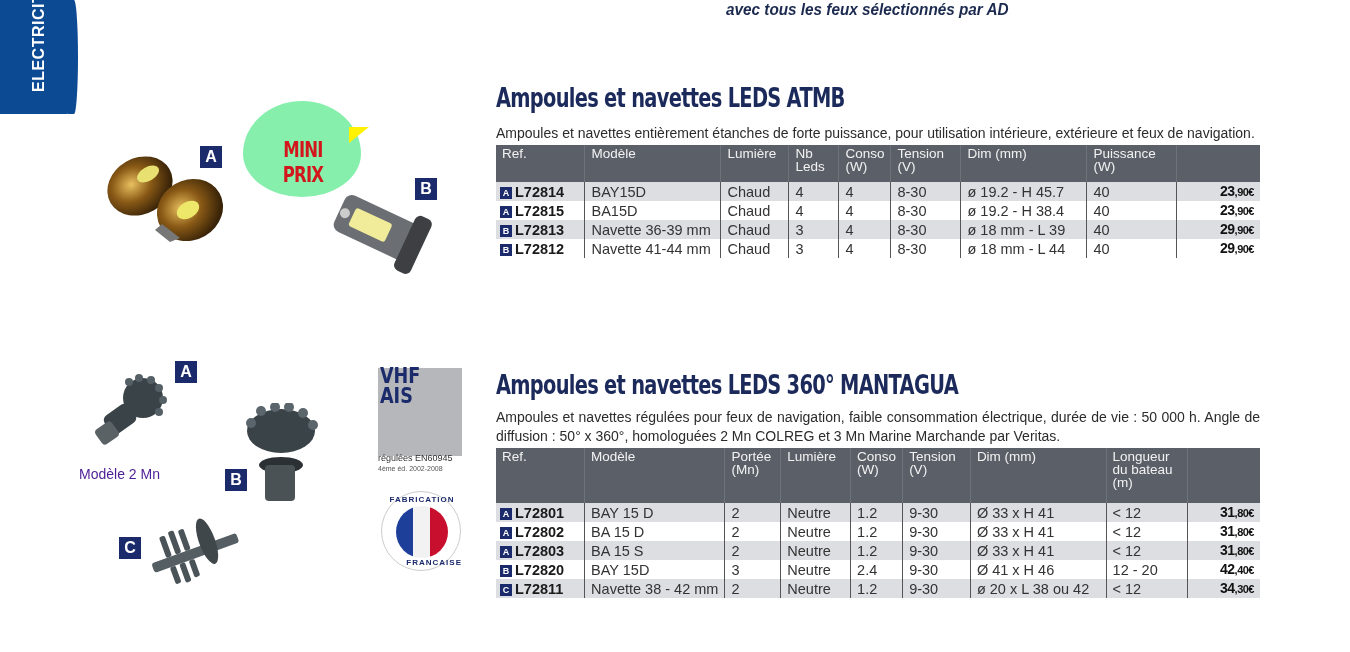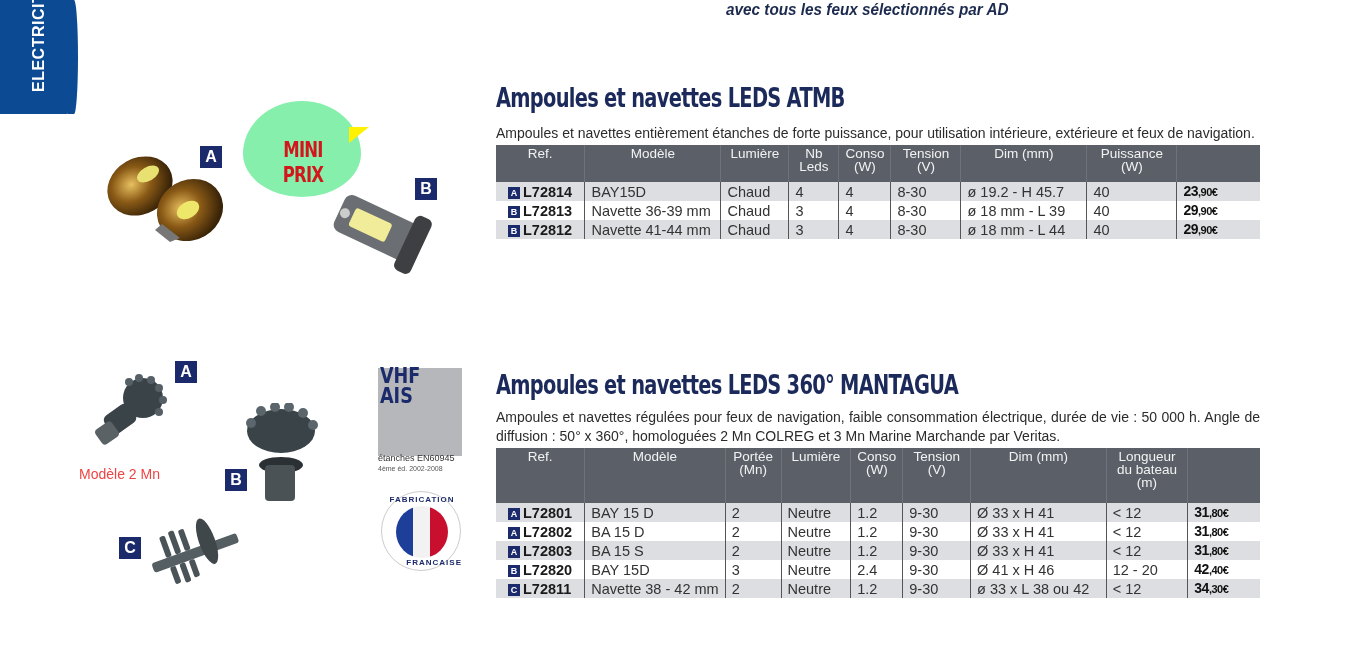--- a/index.html
+++ b/index.html
@@ -40,33 +40,33 @@
     .section-desc {
       font-size: 14px; line-height: 19px; color: #2b2b2b; margin-top: 6px;
       text-align: justify; width: 764px;
     }
 
     table.prod {
       border-collapse: collapse; width: 764px; margin-top: 2px;
       font-size: 14.5px;
     }
     table.prod thead th {
-      background: #5b6068; color: #f2f2f2; font-weight: normal; text-align: center;
+      background: #5b6068; color: #f2f2f2; font-weight: normal; text-align: left;
       vertical-align: top; padding: 2px 6px 0 6px; font-size: 13.5px; line-height: 13px;
       border-left: 1px solid #6e737a;
     }
     table.prod thead th:first-child { border-left: none; }
     table.prod tbody td {
       padding: 0 6px; height: 18px; line-height: 18px; color: #333;
       border-left: 1px solid #555;
       white-space: nowrap;
     }
-    table.prod tbody td:first-child { border-left: none; padding-left: 12px; font-weight: bold; color: #1a1a1a; }
+    table.prod tbody td:first-child { border-left: none; padding-left: 4px; font-weight: bold; color: #1a1a1a; }
     table.prod tbody tr:nth-child(odd) td { background: #dcdee2; }
-    table.prod tbody td.price { font-weight: bold; color: #111; font-size: 14px; letter-spacing: -0.5px; }
+    table.prod tbody td.price { text-align: right; font-weight: bold; color: #111; font-size: 14px; letter-spacing: -0.5px; }
     table.prod tbody td.price .cents { font-size: 11px; }
     .badge {
       display: inline-block; width: 12px; height: 12px; background: #1b2a6b; color: #fff;
       font-size: 9px; line-height: 12px; text-align: center; font-weight: bold; margin-right: 3px;
       vertical-align: 1px;
     }
 
     
     .letter-tag {
       position: absolute; width: 22px; height: 22px; background: #1b2a6b; color: #fff;
@@ -80,21 +80,21 @@
       content: ""; position: absolute; right: -8px; top: 26px; width: 20px; height: 16px;
       background: #fff200; clip-path: polygon(0 0, 100% 0, 0 100%);
     }
     .mini-prix-text {
       position: absolute; left: 8px; top: 36px; width: 104px; text-align: center;
       color: #d3161c; font-weight: bold; font-size: 22px; letter-spacing: -1px;
       font-family: "DejaVu Sans", sans-serif;
       transform: scaleX(0.75);
     }
     .bulb { position: absolute; }
-    .cap-label { position: absolute; left: 79px; top: 466px; font-size: 14px; color: #ef4444; }
+    .cap-label { position: absolute; left: 79px; top: 466px; font-size: 14px; color: #4c1d95; }
 
     .vhf-logo {
       position: absolute; left: 378px; top: 366px; width: 86px; height: 108px;
     }
     .vhf-logo .grey {
       position: absolute; left: 0; top: 2px; width: 84px; height: 88px; background: #b5b7ba;
       border-radius: 0 0 0 0;
     }
     .vhf-logo .vhf-text {
       position: absolute; left: 2px; top: 0; color: #1b2a6b; font-weight: bold; font-size: 22px;
@@ -193,20 +193,31 @@
         <td>BAY15D</td>
         <td>Chaud</td>
         <td>4</td>
         <td>4</td>
         <td>8-30</td>
         <td>ø 19.2 - H 45.7</td>
         <td>40</td>
         <td class="price"><span>23</span><span class="cents">,90€</span></td>
       </tr>
       <tr>
+        <td><span class="badge">A</span><span>L72815</span></td>
+        <td>BA15D</td>
+        <td>Chaud</td>
+        <td>4</td>
+        <td>4</td>
+        <td>8-30</td>
+        <td>ø 19.2 - H 38.4</td>
+        <td>40</td>
+        <td class="price"><span>23</span><span class="cents">,90€</span></td>
+      </tr>
+      <tr>
         <td><span class="badge">B</span><span>L72813</span></td>
         <td>Navette 36-39 mm</td>
         <td>Chaud</td>
         <td>3</td>
         <td>4</td>
         <td>8-30</td>
         <td>ø 18 mm - L 39</td>
         <td>40</td>
         <td class="price"><span>29</span><span class="cents">,90€</span></td>
       </tr>
@@ -272,21 +283,21 @@
         <rect x="28" y="46" width="6" height="20" rx="2"></rect>
         <rect x="38" y="46" width="6" height="18" rx="2"></rect>
     </g>
   </g>
 </svg>
 <div class="letter-tag" style="left:119px;top:537px">C</div>
 
 <div class="vhf-logo">
   <div class="grey"></div>
   <div class="vhf-text"><span>VHF</span><br><span>AIS</span></div>
-  <div class="cert">étanches EN60945</div>
+  <div class="cert">régulées EN60945</div>
   <div class="cert cert2">4ème éd. 2002-2008</div>
 </div>
 
 <div class="fab-logo">
   <div class="flag"></div>
   <div class="arc-top">FABRICATION</div>
   <div class="arc-bot">FRANCAISE</div>
 </div>
 
 <div class="section" style="top:352px">
@@ -362,19 +373,19 @@
         <td>12 - 20</td>
         <td class="price"><span>42</span><span class="cents">,40€</span></td>
       </tr>
       <tr>
         <td><span class="badge">C</span><span>L72811</span></td>
         <td>Navette 38 - 42 mm</td>
         <td>2</td>
         <td>Neutre</td>
         <td>1.2</td>
         <td>9-30</td>
-        <td>ø 33 x L 38 ou 42</td>
+        <td>ø 20 x L 38 ou 42</td>
         <td>&lt; 12</td>
         <td class="price"><span>34</span><span class="cents">,30€</span></td>
       </tr>
     </tbody>
   </table>
 </div>
 
 </body></html>

